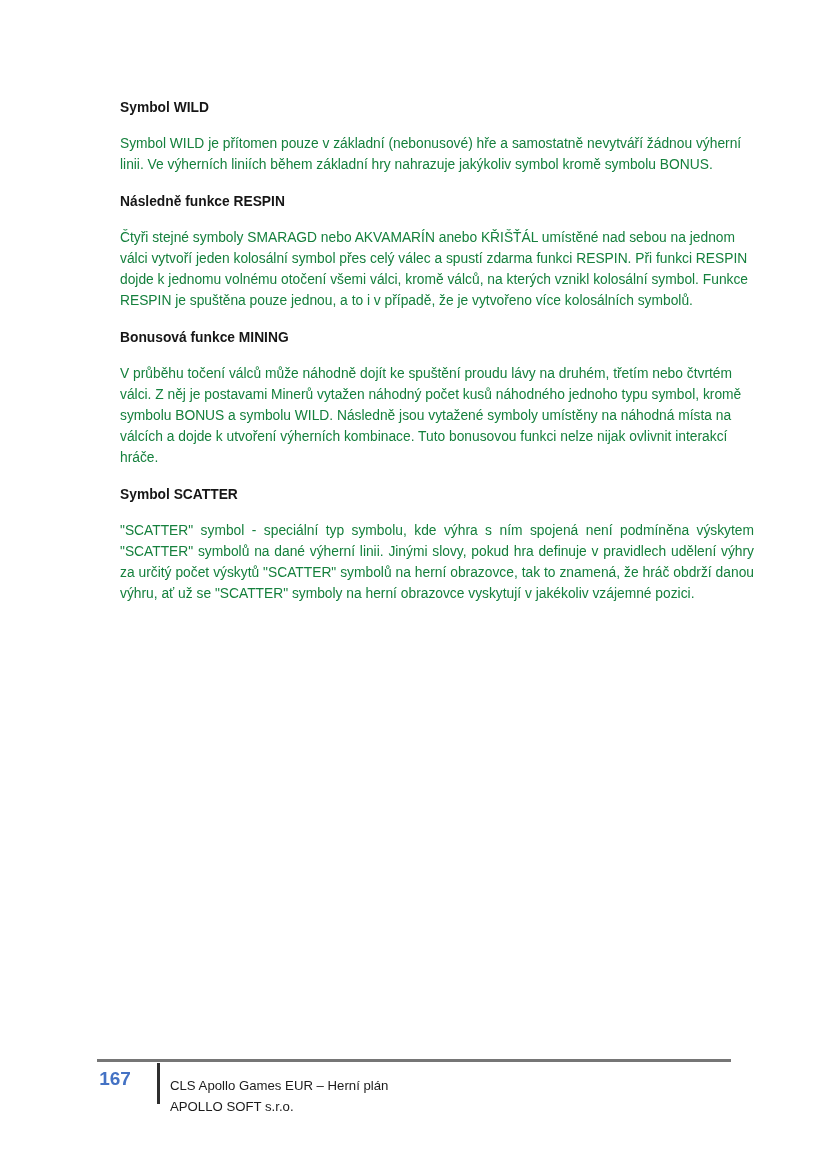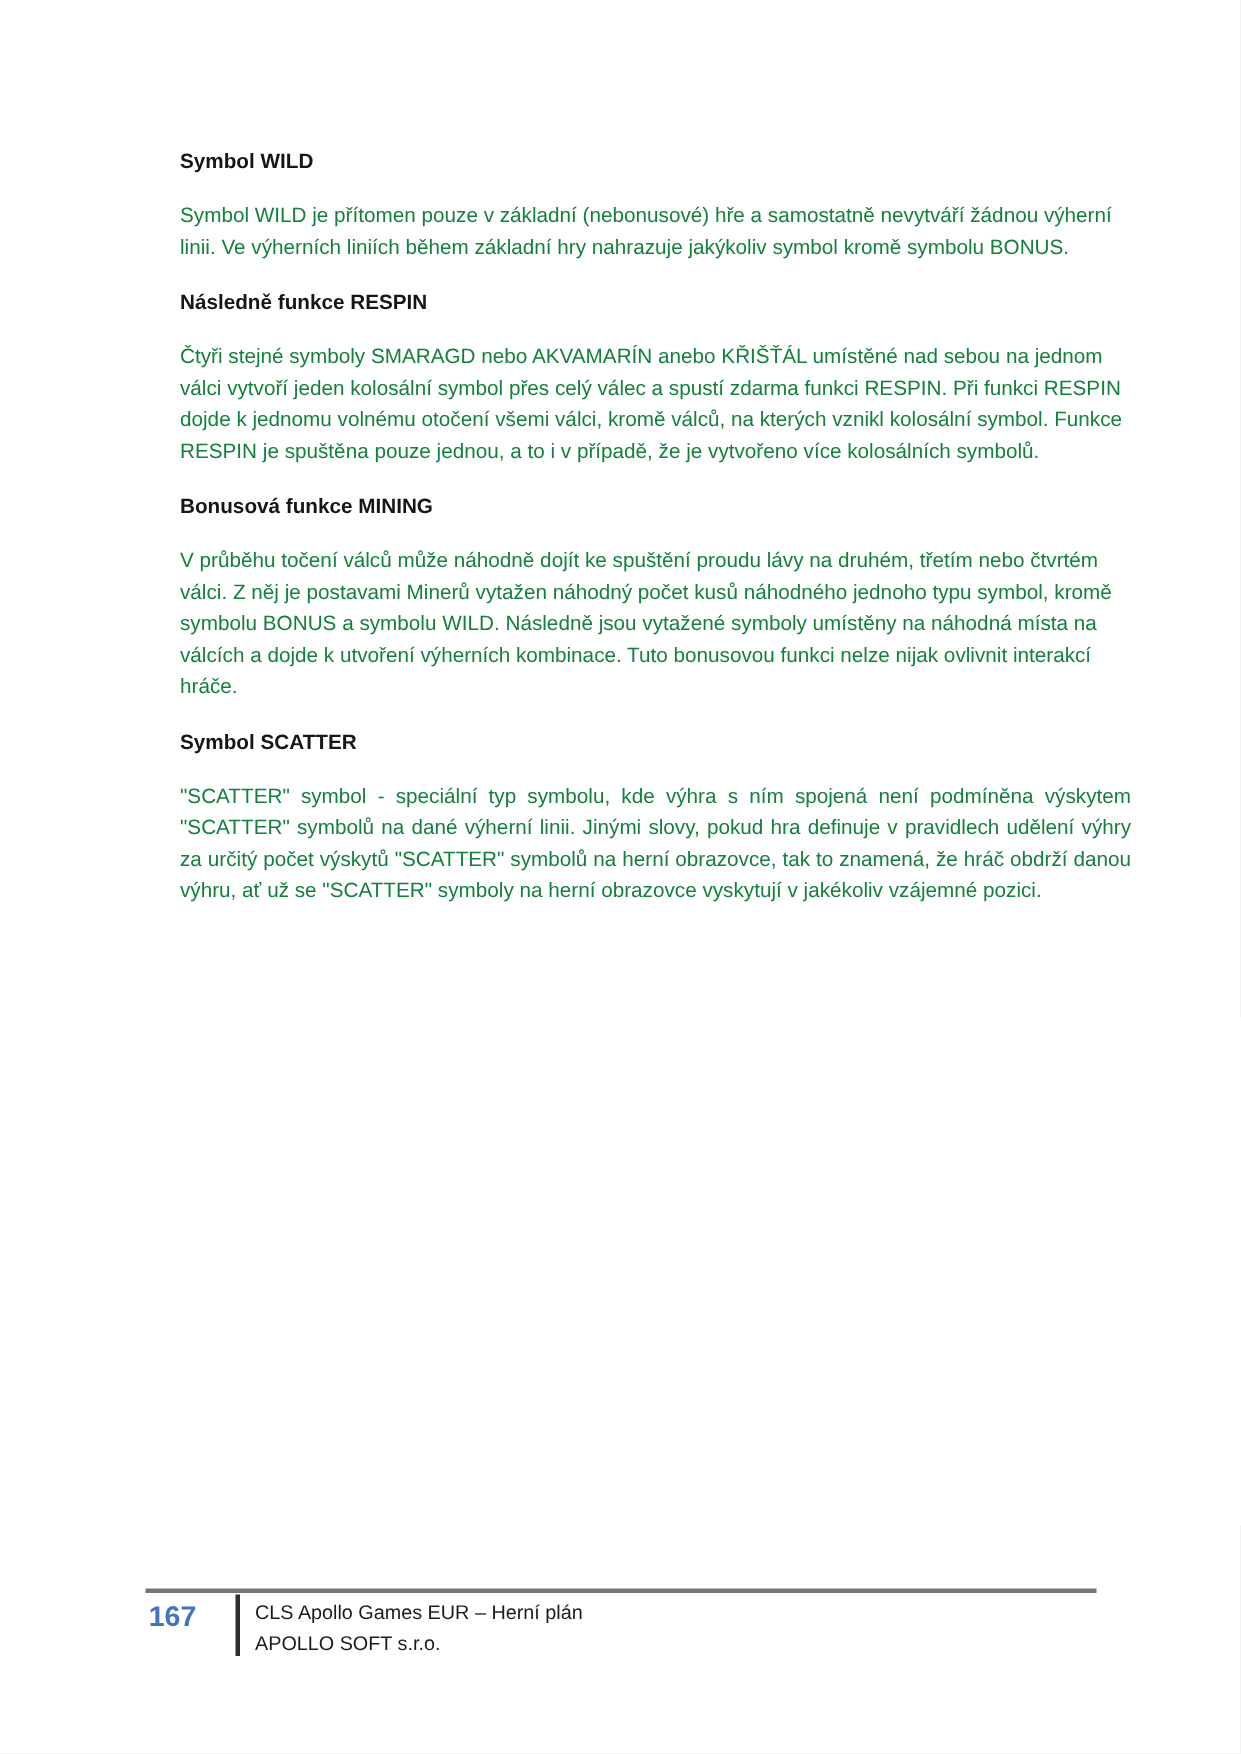--- a/index.html
+++ b/index.html
@@ -62,21 +62,21 @@
     padding-top: 2px;
   }
   .footer-bar {
     width: 3px;
     height: 41px;
     background: #2e2e2e;
     flex: 0 0 3px;
   }
   .footer-text {
     padding-left: 10px;
-    padding-top: 1px;
+    padding-top: 12px;
     font-size: 13.2px;
     line-height: 21px;
     color: #1b1b1b;
   }
 </style>
 </head>
 <body>
 
 <div class="page">
 

